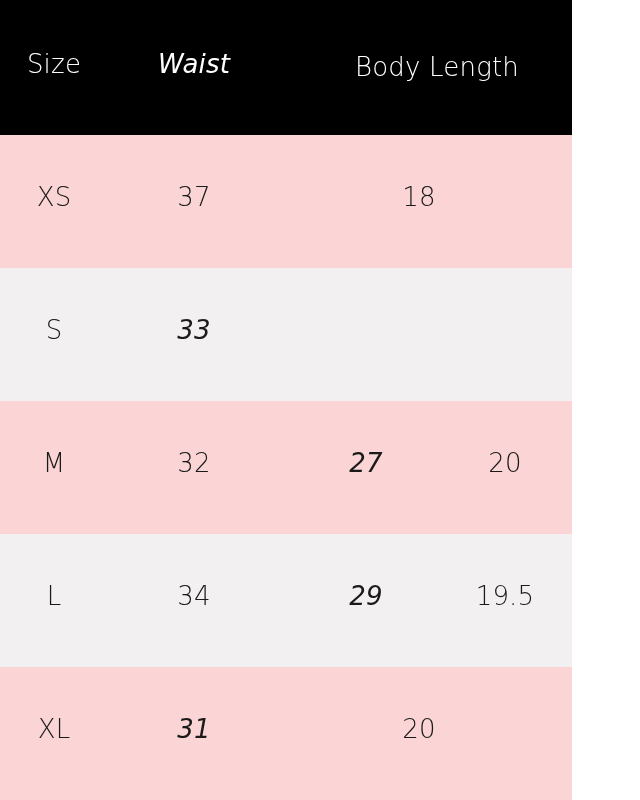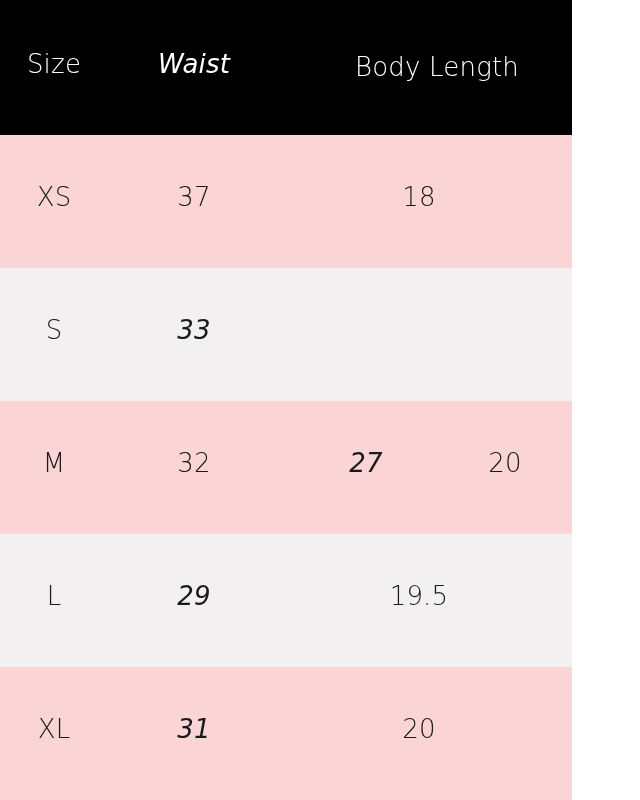--- a/index.html
+++ b/index.html
@@ -129,20 +129,21 @@
 
     <div class="chart-row row-pink">
       <div class="cell col-size">M</div>
       <div class="cell col-bust">32</div>
       <div class="cell col-waist">27</div>
       <div class="cell col-length">20</div>
     </div>
 
     <div class="chart-row row-light">
       <div class="cell col-size">L</div>
+      <div class="cell col-bust">34</div>
       <div class="cell col-waist">29</div>
       <div class="cell col-length">19.5</div>
     </div>
 
     <div class="chart-row row-pink">
       <div class="cell col-size">XL</div>
       <div class="cell col-waist">31</div>
       <div class="cell col-length">20</div>
     </div>
 

